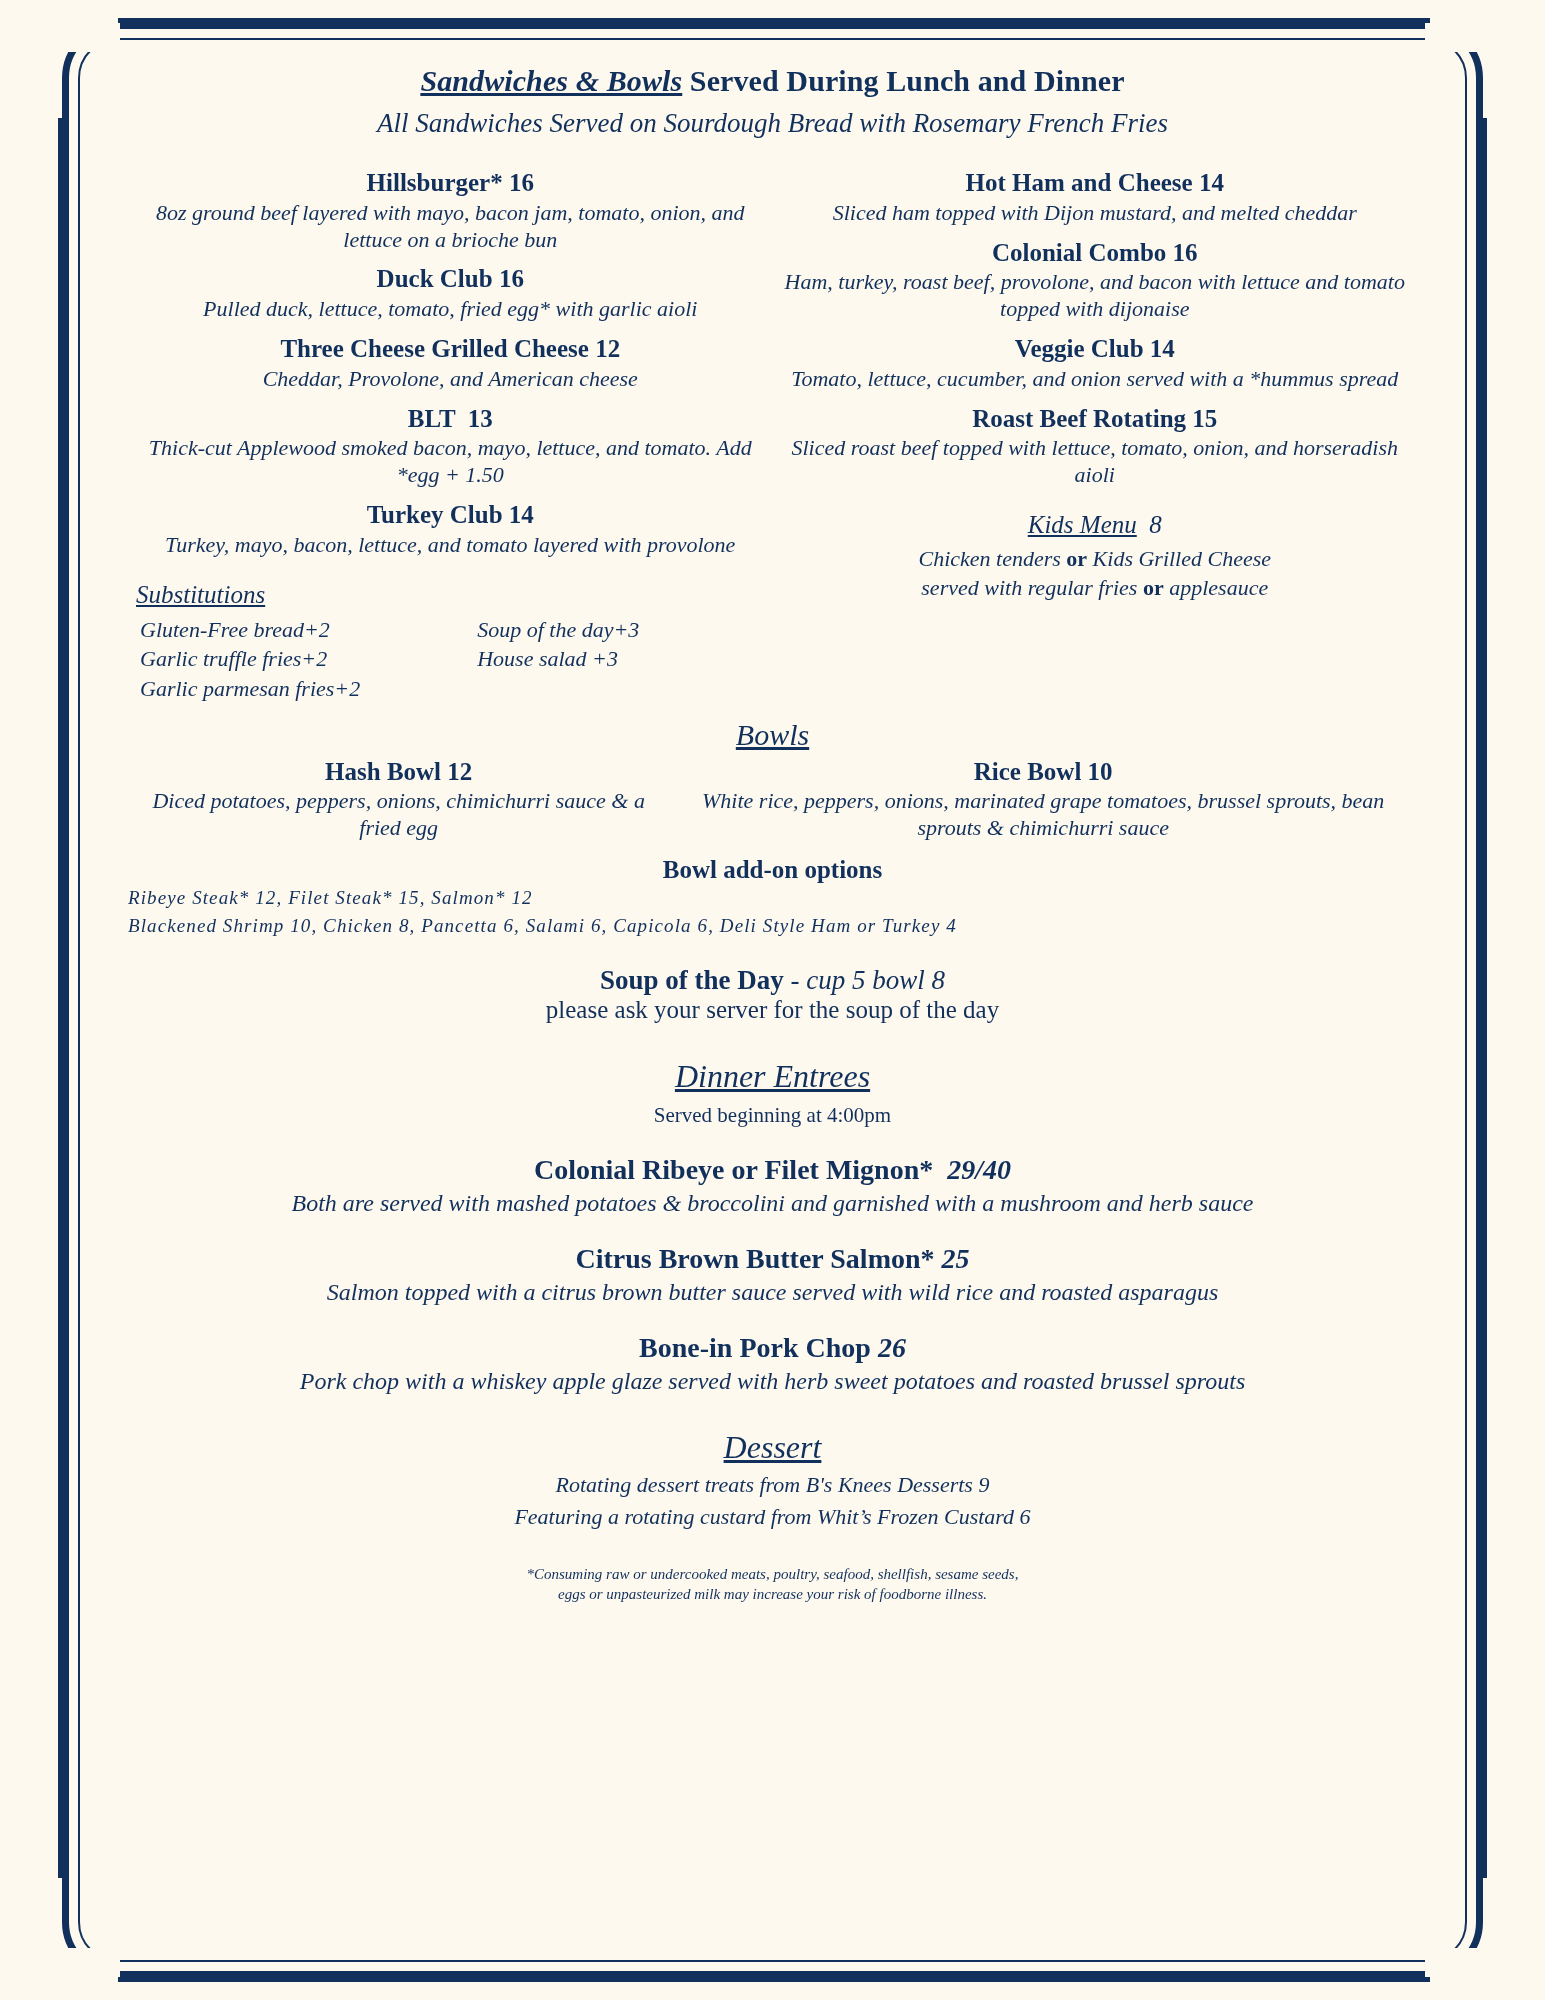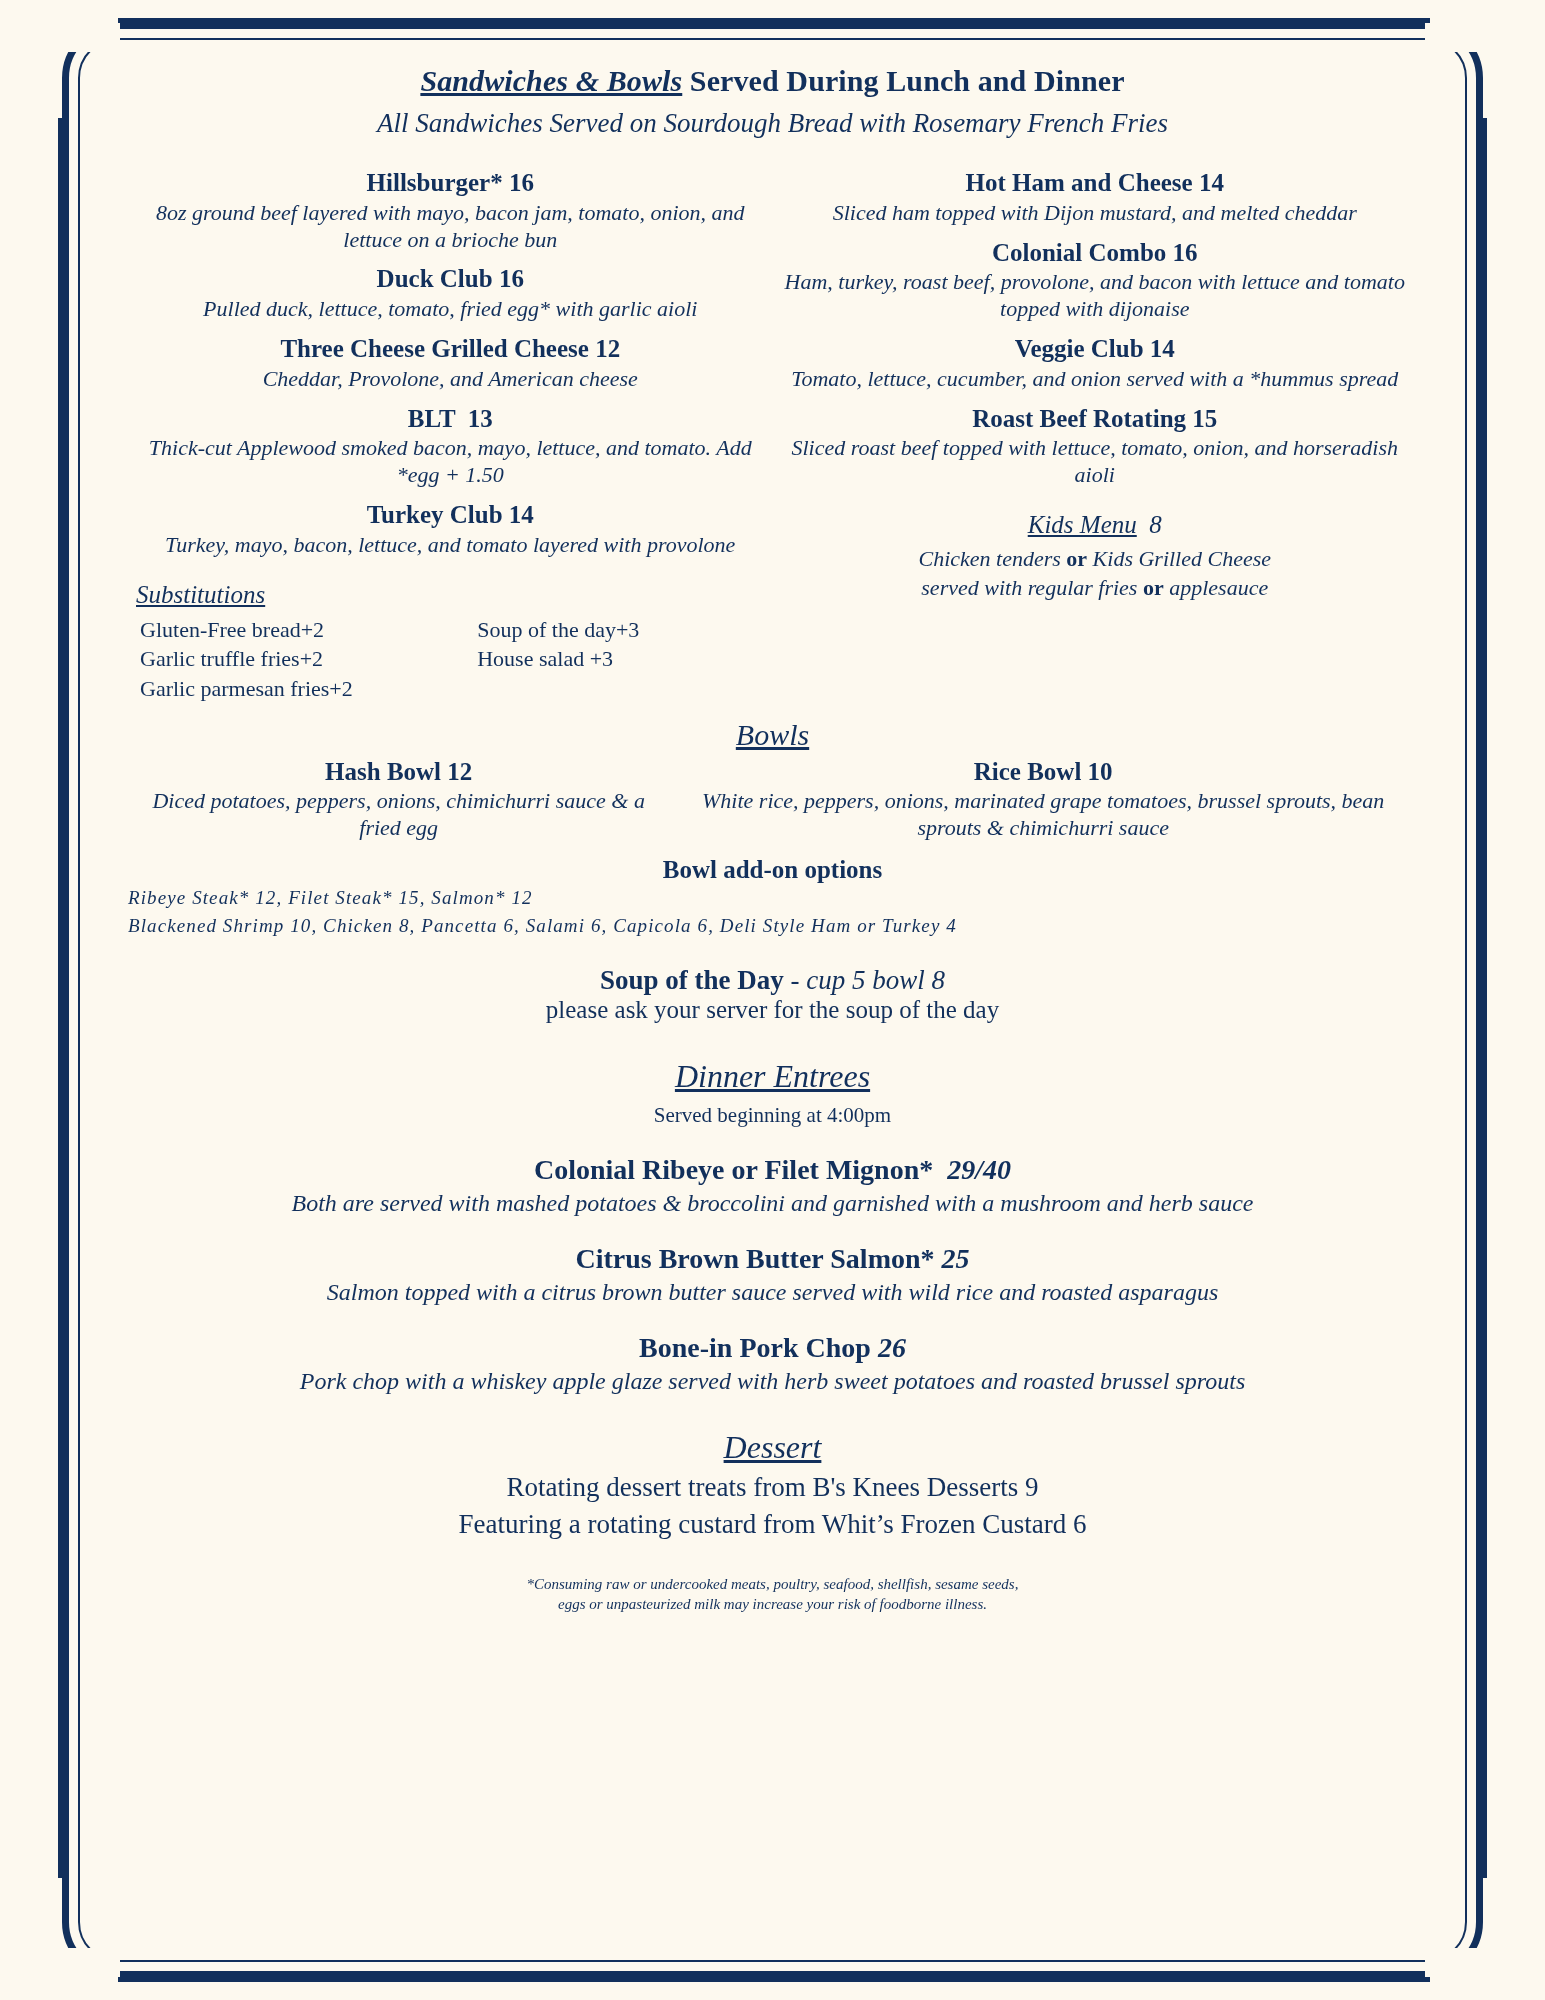--- a/index.html
+++ b/index.html
@@ -129,22 +129,23 @@
   .kids-title {
     text-align: center;
     font-size: 25px;
     margin-top: 22px;
   }
   .kids-title .kt { font-style: italic; text-decoration: underline; }
   .kids-title .kp { font-style: italic; }
 
   .subs-grid {
     display: flex;
-    justify-content: flex-end;
+    justify-content: flex-start;
     font-size: 22px;
+    font-style: italic;
     margin-top: 6px;
     line-height: 1.35;
     padding-left: 4px;
   }
   .subs-col-a { width: 54%; }
   .subs-col-b { width: 46%; }
 
   .kids-lines {
     text-align: center;
     font-size: 22px;
@@ -210,21 +211,22 @@
   .entree-name .price { font-style: italic; }
   .entree-desc {
     text-align: center;
     font-size: 24px;
     font-style: italic;
     margin-top: 4px;
   }
 
   .dessert-line {
     text-align: center;
-    font-size: 27px;
+    font-size: 22px;
+    font-style: italic;
     margin-top: 6px;
   }
 
   .disclaimer {
     text-align: center;
     font-size: 15px;
     font-style: italic;
     line-height: 1.35;
     margin-top: 34px;
   }

